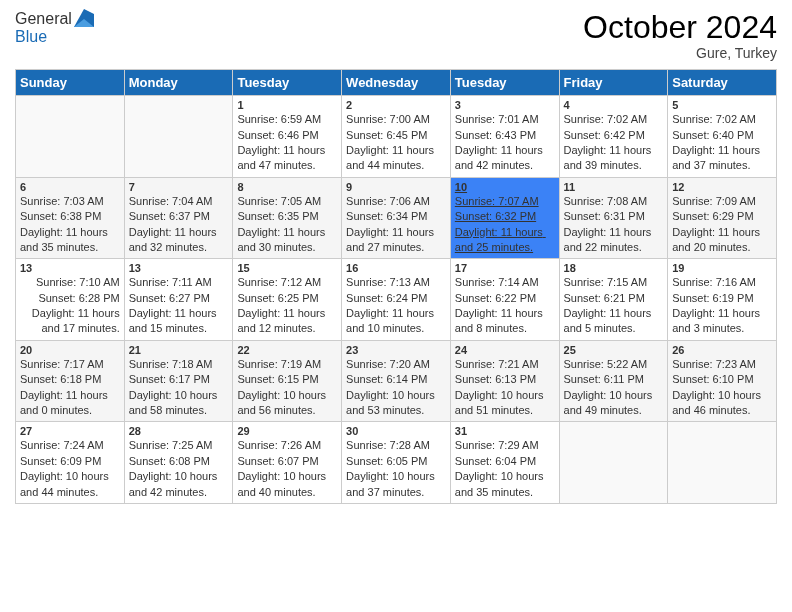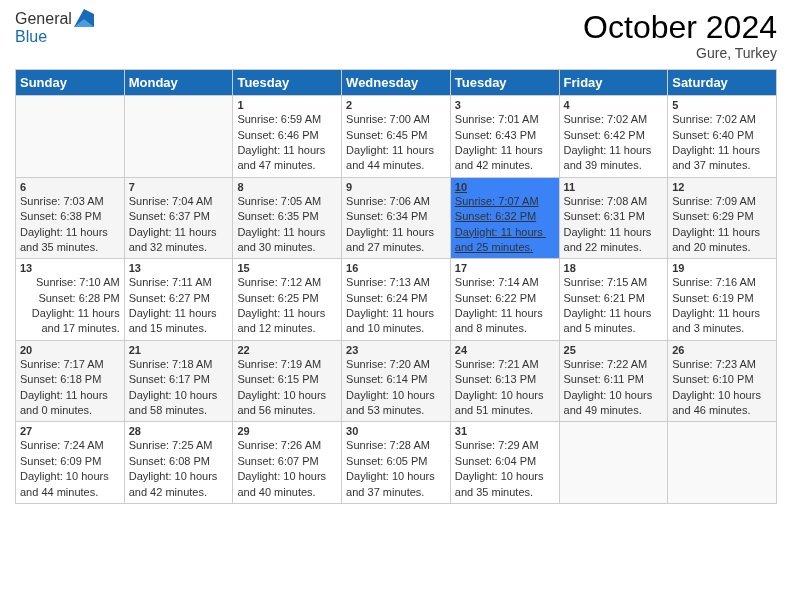--- a/index.html
+++ b/index.html
@@ -271,21 +271,21 @@
 Daylight: 10 hours and 53 minutes.</div>
           </td>
           <td style="background: rgb(245, 245, 245);">
             <span class="day-num">24</span>
             <div class="day-info" style="white-space: pre-wrap;">Sunrise: 7:21 AM
 Sunset: 6:13 PM
 Daylight: 10 hours and 51 minutes.</div>
           </td>
           <td style="background: rgb(245, 245, 245);">
             <span class="day-num">25</span>
-            <div class="day-info" style="white-space: pre-wrap;">Sunrise: 7:22 AM
+            <div class="day-info" style="white-space: pre-wrap;">Sunrise: 5:22 AM
 Sunset: 6:11 PM
 Daylight: 10 hours and 49 minutes.</div>
           </td>
           <td style="background: rgb(245, 245, 245);">
             <span class="day-num">26</span>
             <div class="day-info" style="white-space: pre-wrap;">Sunrise: 7:23 AM
 Sunset: 6:10 PM
 Daylight: 10 hours and 46 minutes.</div>
           </td>
         </tr>

